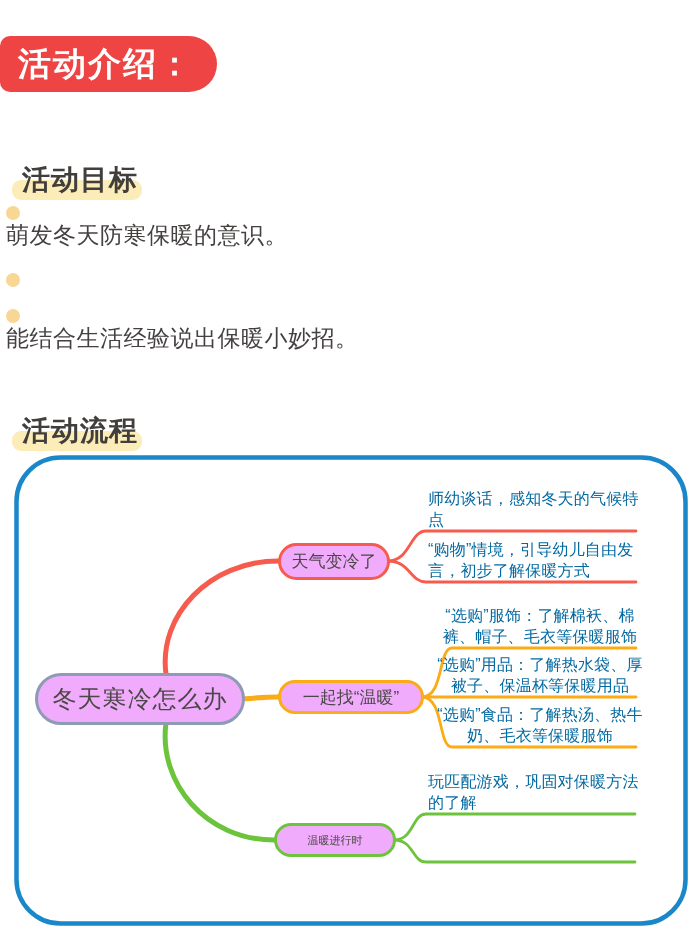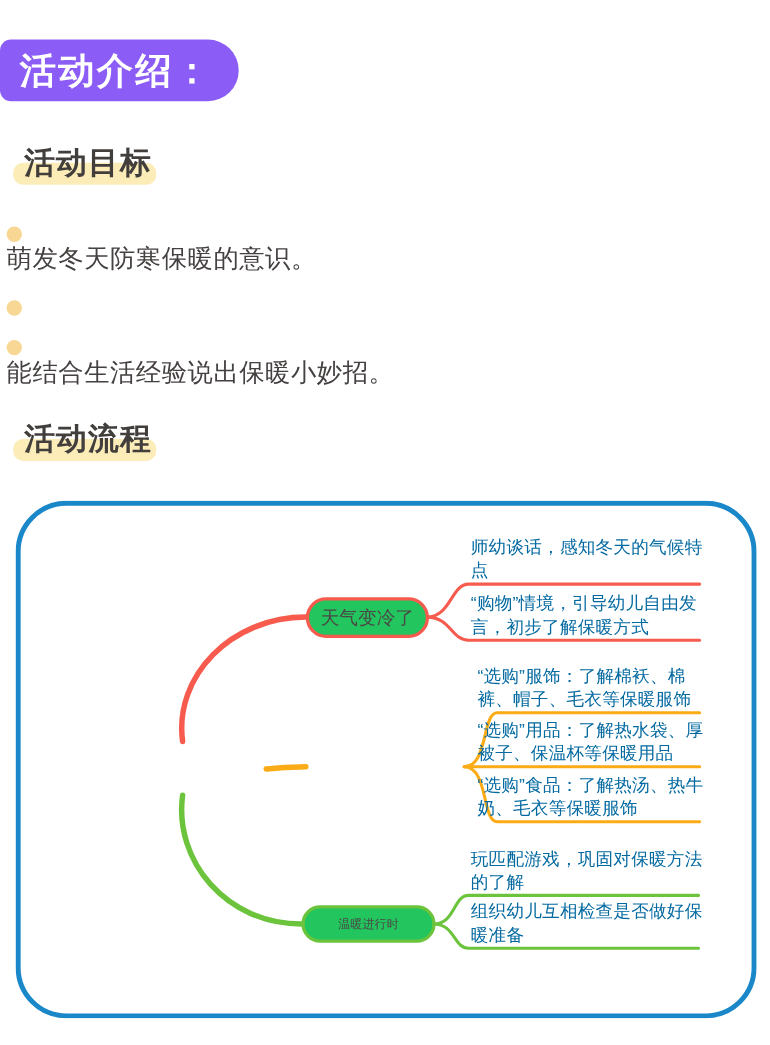--- a/index.html
+++ b/index.html
@@ -4,30 +4,31 @@
 <style>
   html,body{margin:0;padding:0;}
   body{
     width:700px;height:950px;background:#ffffff;position:relative;overflow:hidden;
     font-family:"Liberation Sans", sans-serif;
     -webkit-font-smoothing:antialiased;
   }
   
   .badge{
     position:absolute;left:0;top:36px;height:56px;
-    background:#8b5cf6;color:#fff;
+    background:#ef4444;color:#fff;
     display:flex;align-items:center;
     padding:0 24px 0 18px;
     border-radius:10px 28px 28px 10px;
     font-size:33px;font-weight:bold;letter-spacing:2px;
   }
   
   .sec-heading{
     position:absolute;left:22px;font-size:28px;font-weight:bold;color:#413e3c;
     line-height:34px;
+    margin-top:32px;
   }
   .sec-heading .txt{position:relative;z-index:1;letter-spacing:1px;}
   .sec-heading .bar{
     position:absolute;left:-10px;right:-4px;bottom:-3px;height:20px;
     background:#fcecb8;border-radius:9px;z-index:0;
   }
   #heading-goals{top:131px;}
   #heading-flow{top:382px;text-align:center;}
   
   .goals{
@@ -47,37 +48,37 @@
   .mindmap{position:absolute;left:14px;top:455px;width:674px;height:471px;}
   .mindmap svg{position:absolute;left:0;top:0;}
   .frame{fill:#ffffff;stroke:#1a87c9;stroke-width:4.5;}
   path{fill:none;stroke-linecap:round;}
   .st-red{stroke:#f65b4d;}
   .st-org{stroke:#fbab16;}
   .st-grn{stroke:#6cc43c;}
   .w-main{stroke-width:5;}
   .w-sub{stroke-width:2.8;}
   .pill{
-    position:absolute;background:#22c55e;color:#4b4745;
+    position:absolute;background:#f0abfc;color:#4b4745;
     display:flex;align-items:center;justify-content:center;
     border:3px solid;box-sizing:border-box;white-space:nowrap;
   }
   .central{
     left:21px;top:218px;width:210px;height:52px;
     border-color:#8d9cb4;border-radius:26px;
     font-size:24px;font-weight:500;letter-spacing:1px;
   }
   .b-red{left:264px;top:88px;width:112px;height:37px;border-color:#f65b4d;border-radius:19px;font-size:17px;}
   .b-mid{left:264px;top:225px;width:146px;height:34px;border-color:#fbab16;border-radius:17px;font-size:17px;}
   .b-grn{left:260px;top:368px;width:122px;height:34px;border-color:#6cc43c;border-radius:17px;font-size:11px;}
   .leaf{
     position:absolute;width:212px;font-size:16px;line-height:21px;color:#0369a1;
     letter-spacing:0.2px;
   }
-  .leaf.mid{left:420px;}
+  .leaf.mid{left:420px;text-align:center;}
   .leaf.side{left:414px;}
   #leaf-r1{top:33px;}
   #leaf-r2{top:84px;}
   #leaf-m1{top:150px;}
   #leaf-m2{top:199px;}
   #leaf-m3{top:249px;}
   #leaf-g1{top:316px;}
   #leaf-g2{top:364px;}
 </style>
 </head>
@@ -125,25 +126,26 @@
       <path class="st-red w-sub" d="M 374 106 C 396 106 396 127 412 127 L 622 127"></path>
 
       <path class="st-org w-sub" d="M 408 242 C 430 242 424 193 438 193 L 622 193"></path>
       <path class="st-org w-sub" d="M 408 242 C 418 242 426 242 438 242 L 622 242"></path>
       <path class="st-org w-sub" d="M 408 242 C 430 242 424 292 438 292 L 622 292"></path>
 
       <path class="st-grn w-sub" d="M 380 385 C 400 385 398 359 412 359 L 621 359"></path>
       <path class="st-grn w-sub" d="M 380 385 C 400 385 398 407 412 407 L 621 407"></path>
     </svg>
 
+    <div class="pill central">冬天寒冷怎么办</div>
     <div class="pill b-red">天气变冷了</div>
+    <div class="pill b-mid">一起找“温暖”</div>
     <div class="pill b-grn">温暖进行时</div>
 
     <div class="leaf side" id="leaf-r1">师幼谈话，感知冬天的气候特点</div>
     <div class="leaf side" id="leaf-r2">“购物”情境，引导幼儿自由发言，初步了解保暖方式</div>
     <div class="leaf mid" id="leaf-m1">“选购”服饰：了解棉袄、棉裤、帽子、毛衣等保暖服饰</div>
     <div class="leaf mid" id="leaf-m2">“选购”用品：了解热水袋、厚被子、保温杯等保暖用品</div>
     <div class="leaf mid" id="leaf-m3">“选购”食品：了解热汤、热牛奶、毛衣等保暖服饰</div>
     <div class="leaf side" id="leaf-g1">玩匹配游戏，巩固对保暖方法的了解</div>
-    <div class="leaf side" id="leaf-g2">组织幼儿互相检查是否做好保暖准备</div>
   </div>
 
 </div>
 
 </body></html>

